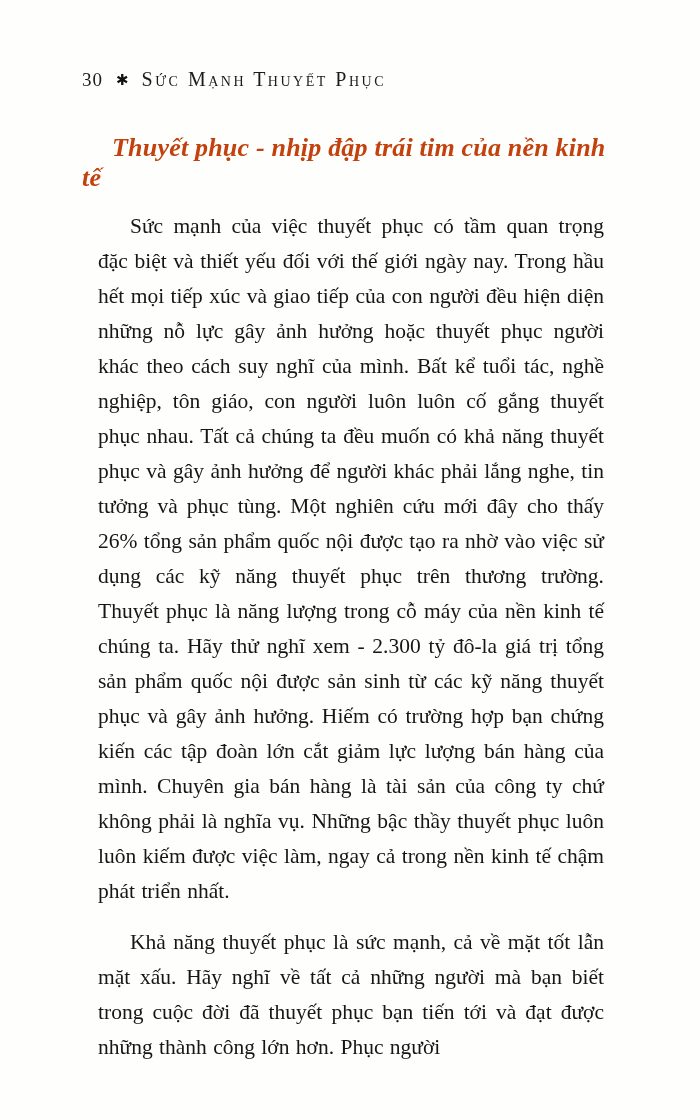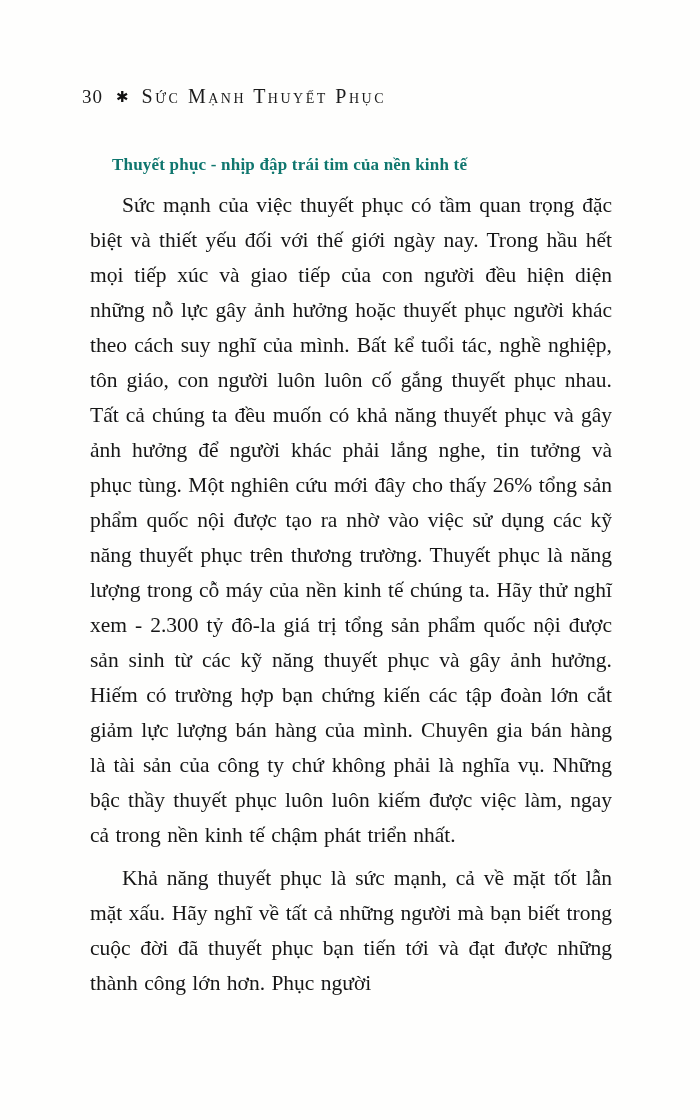--- a/index.html
+++ b/index.html
@@ -9,21 +9,21 @@
     background: #fefefdff;
     background-color: #fefefd;
     font-family: "Liberation Serif", "DejaVu Serif", serif;
     color: #151515;
     overflow: hidden;
   }
   .page {
     box-sizing: border-box;
     width: 700px;
     height: 1120px;
-    padding: 85px 80px 0 82px;
+    padding: 68px 80px 0 82px;
   }
   .running-header {
     display: flex;
     align-items: baseline;
     gap: 13px;
     font-size: 19px;
     color: #1b1b1b;
   }
   .page-number {
     letter-spacing: 1px;
@@ -36,34 +36,35 @@
     color: #111;
   }
   .book-title {
     font-variant: small-caps;
     letter-spacing: 2.5px;
     font-size: 20px;
     font-weight: 400;
     text-align: center;
   }
   h2.section-heading {
+    font-style: italic;
     font-weight: bold;
-    font-size: 17px;
+    font-size: 26px;
     line-height: 30px;
     margin: 42px 0 6px 0;
     text-indent: 30px;
     letter-spacing: 0.2px;
-    color: #0f766e;
+    color: #c2410c;
   }
   p.body-par {
     font-size: 21.5px;
     line-height: 35px;
     text-align: justify;
     text-indent: 32px;
-    margin: 8px;
+    margin: 16px;
     color: #161616;
     word-spacing: 1px;
   }
   p.body-par + p.body-par {
     margin-top: 2px;
   }
 </style>
 </head>
 <body>
 

